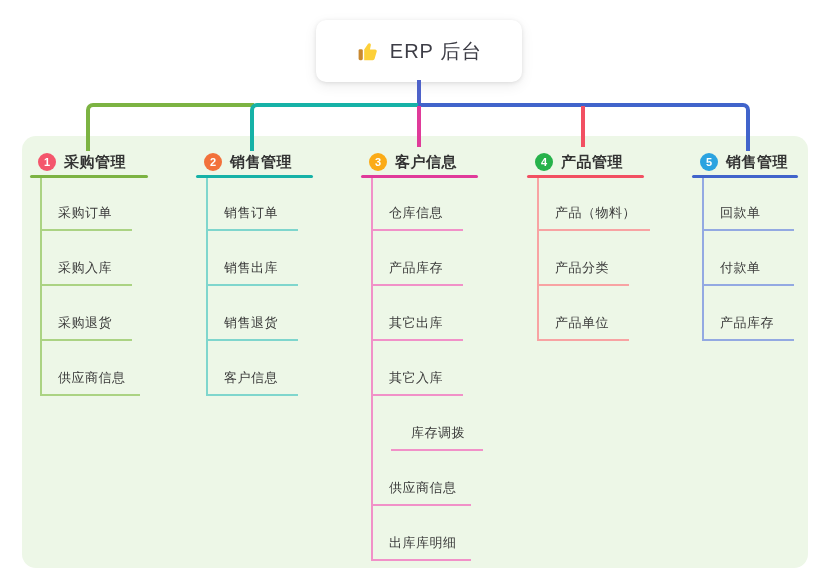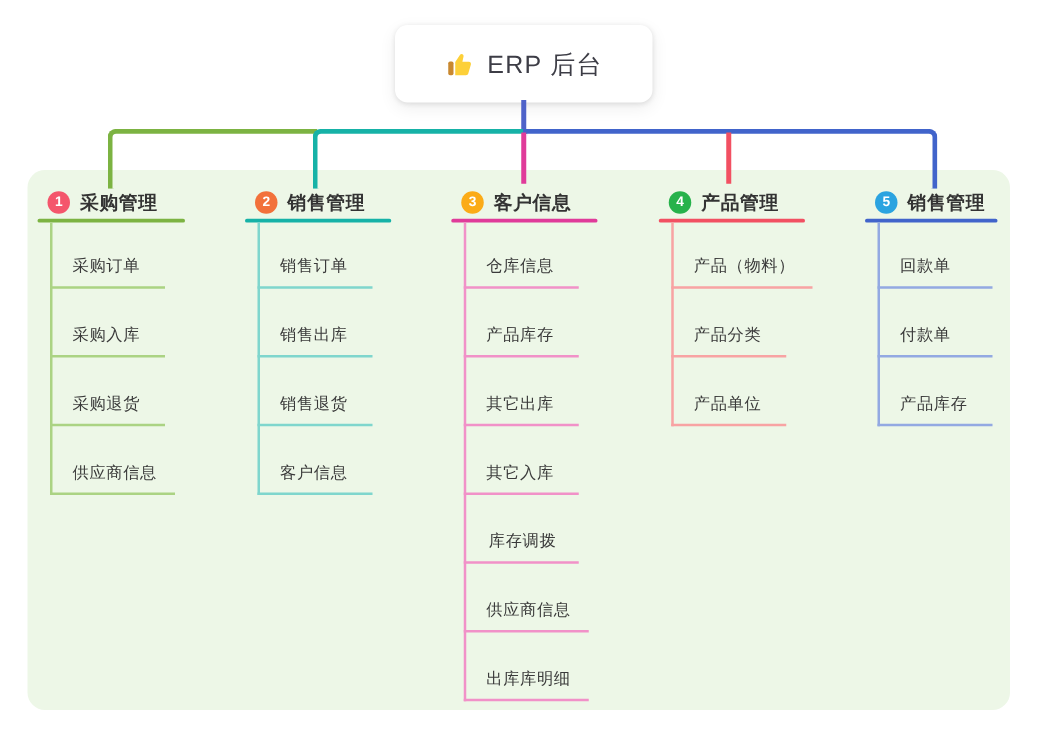--- a/index.html
+++ b/index.html
@@ -131,21 +131,21 @@
       </div>
       <div class="sub-item" style="left: 371px; top: 246px; border-bottom-color: rgb(241, 145, 200); text-align: right;">
         <span class="sub-item-label">产品库存</span>
       </div>
       <div class="sub-item" style="left: 371px; top: 301px; border-bottom-color: rgb(241, 145, 200);">
         <span class="sub-item-label">其它出库</span>
       </div>
       <div class="sub-item" style="left: 371px; top: 356px; border-bottom-color: rgb(241, 145, 200);">
         <span class="sub-item-label">其它入库</span>
       </div>
-      <div class="sub-item" style="left: 371px; top: 411px; border-bottom-color: rgb(241, 145, 200); padding-left: 20px;">
+      <div class="sub-item" style="left: 391px; top: 411px; border-bottom-color: rgb(241, 145, 200); padding-left: 20px;">
         <span class="sub-item-label">库存调拨</span>
       </div>
       <div class="sub-item" style="left: 371px; top: 466px; border-bottom-color: rgb(241, 145, 200);">
         <span class="sub-item-label">供应商信息</span>
       </div>
       <div class="sub-item" style="left: 371px; top: 521px; border-bottom-color: rgb(241, 145, 200);">
         <span class="sub-item-label">出库库明细</span>
       </div>
       <div class="branch-header" style="left: 535px; top: 149px;">
         <span class="badge" style="background: rgb(39, 178, 75);">4</span>

